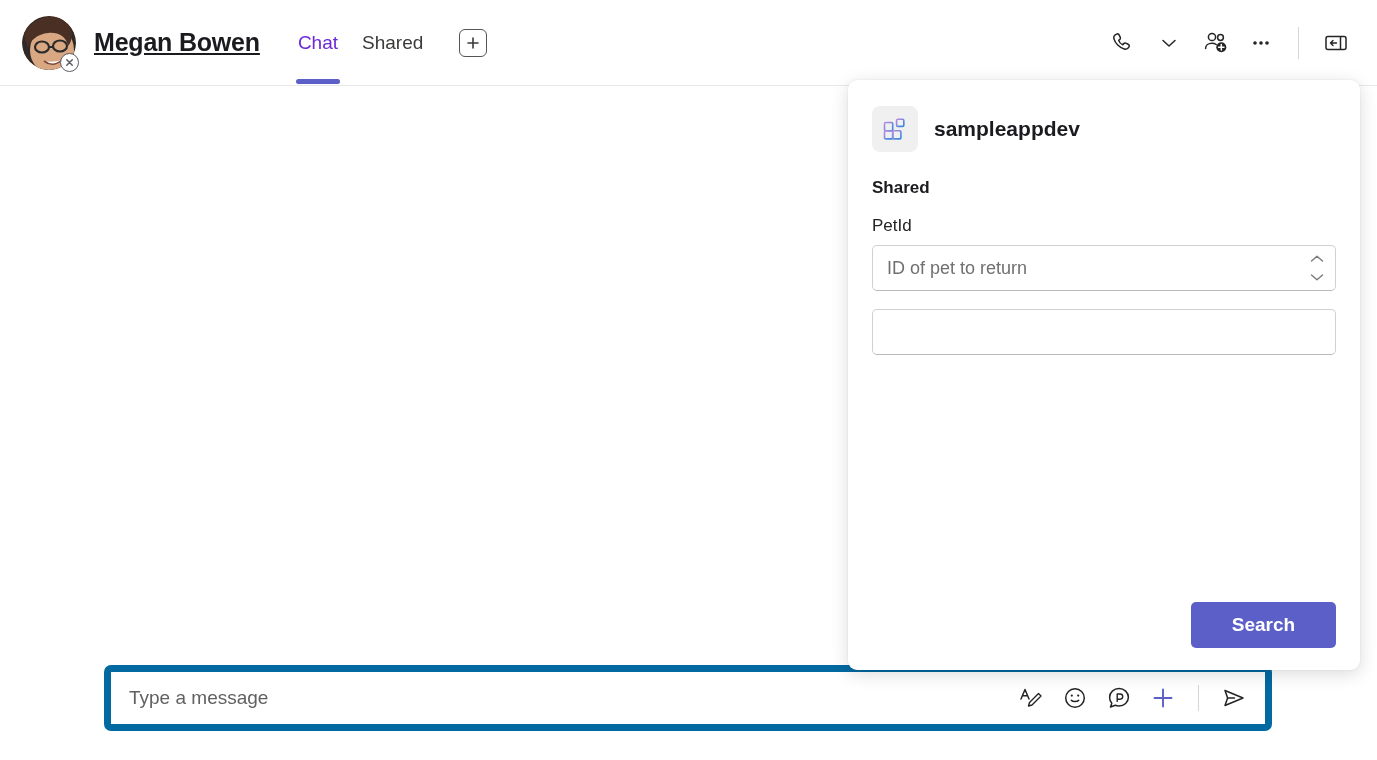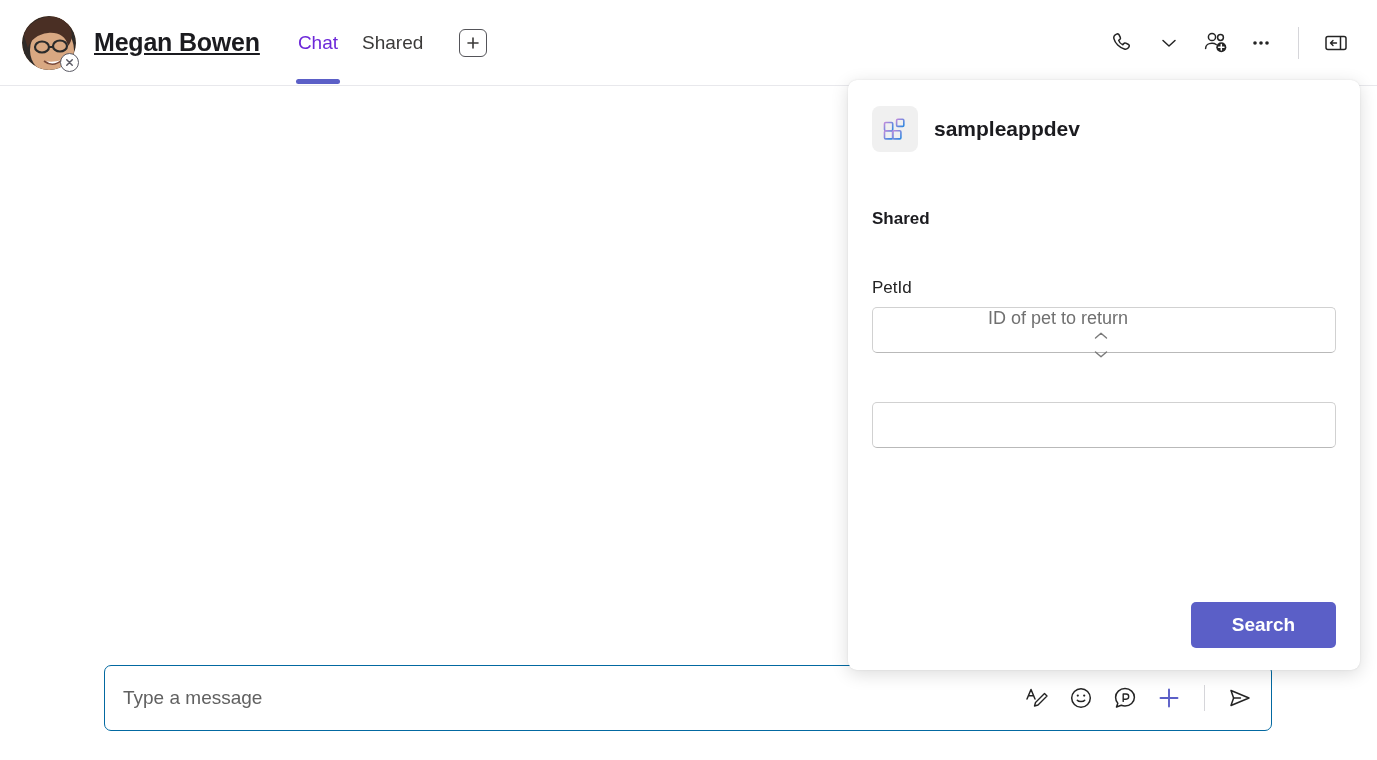--- a/index.html
+++ b/index.html
@@ -142,21 +142,21 @@
     background: #ffffff;
   }
 
   
   .compose {
     position: absolute;
     left: 104px;
     top: 665px;
     width: 1168px;
     height: 66px;
-    border: 1px solid #0369a1;
+    border: 7px solid #0369a1;
     border-radius: 7px;
     background: #ffffff;
     display: flex;
     align-items: center;
   }
   .compose-input {
     flex: 1 1 auto;
     border: none;
     outline: none;
     background: transparent;
@@ -194,21 +194,20 @@
     left: 848px;
     top: 80px;
     width: 512px;
     height: 590px;
     background: #ffffff;
     border-radius: 9px;
     box-shadow: 0 4px 18px rgba(0,0,0,0.14), 0 0 2px rgba(0,0,0,0.10);
     padding: 26px 24px 22px 24px;
     display: flex;
     flex-direction: column;
-    gap: 31px;
   }
   .dlg-header {
     display: flex;
     align-items: center;
     gap: 16px;
   }
   .app-icon {
     width: 46px; height: 46px;
     border-radius: 8px;
     background: #f0f0f0;
@@ -238,21 +237,20 @@
   .input-wrap {
     position: relative;
     width: 100%;
     height: 46px;
     border: 1px solid #d1d1d1;
     border-bottom-color: #b9b9b9;
     border-radius: 5px;
     background: #ffffff;
     display: flex;
     align-items: center;
-    flex-direction: column;
   }
   .input-wrap.tall { height: 46px; }
   .text-input {
     flex: 1 1 auto;
     border: none;
     outline: none;
     background: transparent;
     font-family: "Liberation Sans", sans-serif;
     font-size: 18px;
     color: #242424;

